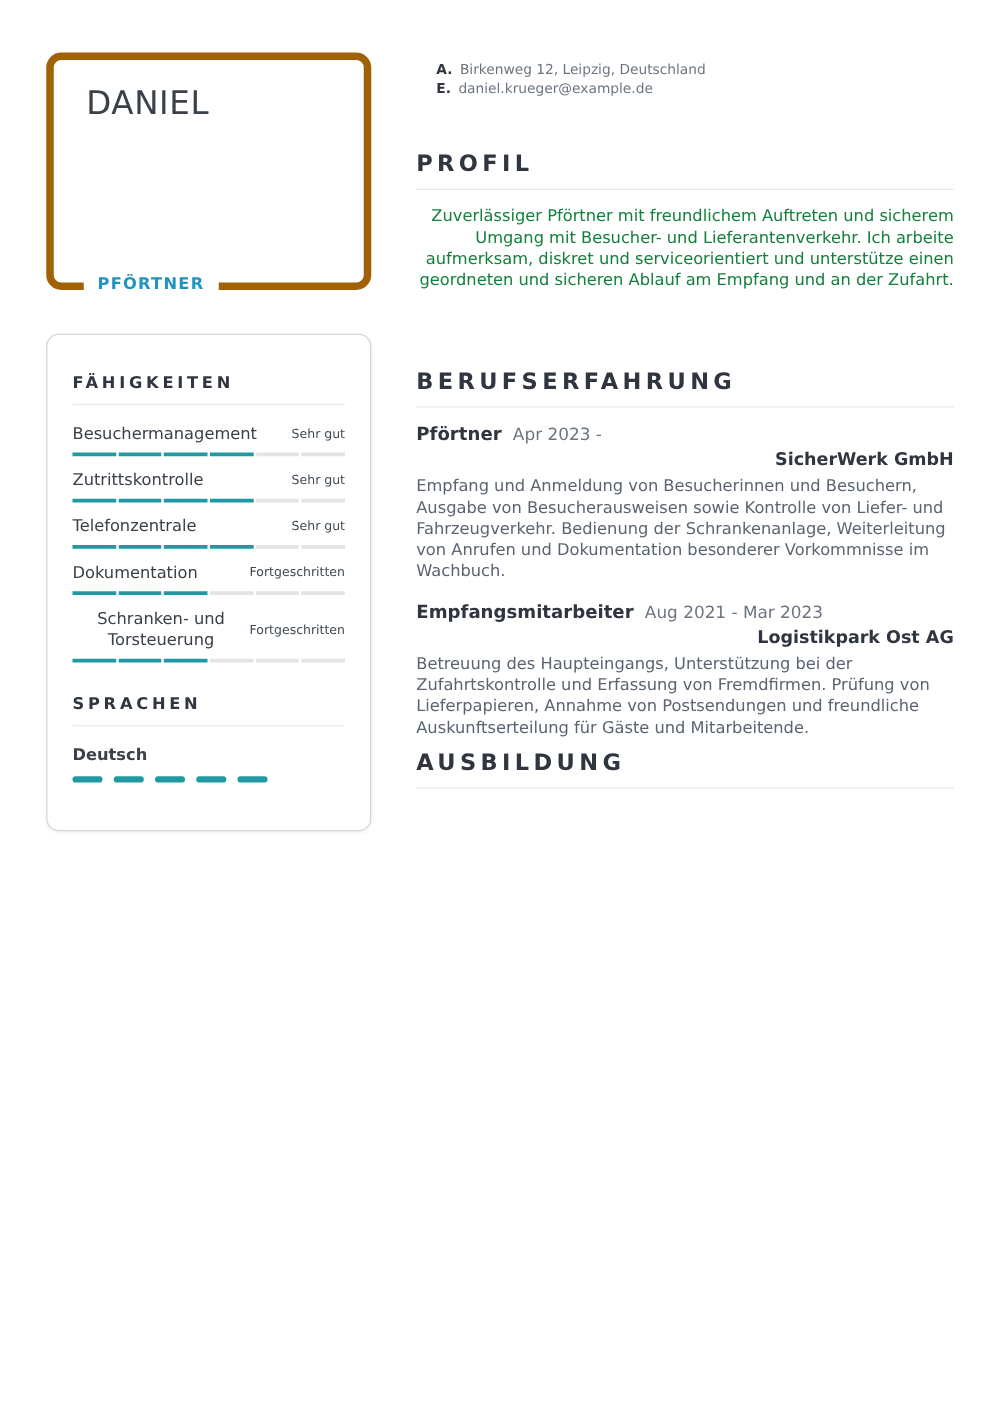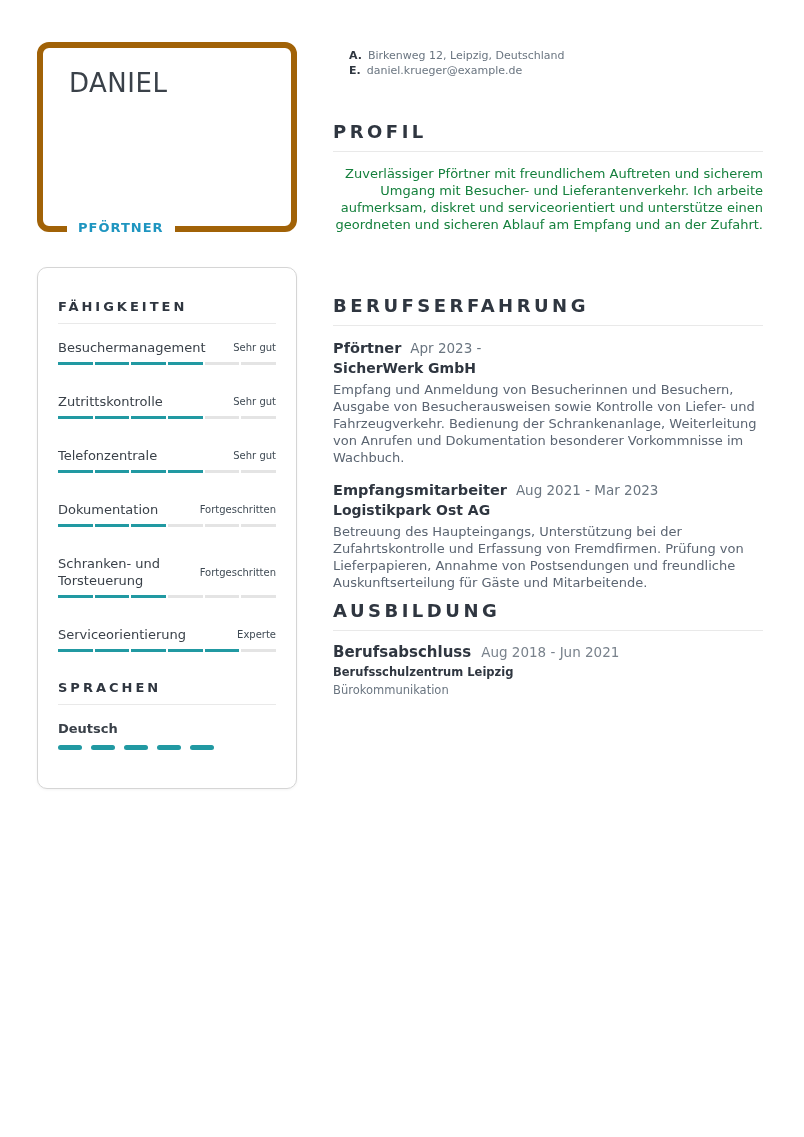--- a/index.html
+++ b/index.html
@@ -25,38 +25,38 @@
   .section{position:absolute;left:333px;width:430px;}
   .section-heading{font-size:18px;font-weight:700;color:#2f3640;letter-spacing:3.5px;}
   .section-rule{height:1px;background:#e9e9e9;margin-top:9px;}
   .profile-text{margin-top:13px;font-size:13px;line-height:17px;color:#15803d;text-align:right;}
 
   .job{margin-top:14px;}
   .job + .job{margin-top:16px;}
   .job-title-row{display:flex;align-items:baseline;gap:9px;}
   .job-title{font-size:14.5px;font-weight:700;color:#2f3640;}
   .job-dates{font-size:13.5px;color:#6a7580;}
-  .job-company{font-size:14px;font-weight:700;color:#2f3640;margin-top:4px;}
+  .job-company{font-size:14px;font-weight:700;color:#2f3640;margin-top:4px;text-align:right;}
   .job-desc{font-size:13px;line-height:17px;color:#5b6572;margin-top:5px;}
 
   .edu{margin-top:12px;}
   .edu-title-row{display:flex;align-items:baseline;gap:10px;}
   .edu-degree{font-size:15px;font-weight:700;color:#2f3640;}
   .edu-dates{font-size:13.5px;color:#79828c;}
   .edu-school{font-size:11.5px;font-weight:700;color:#2f3640;margin-top:4px;}
   .edu-field{font-size:11.5px;color:#6a7580;margin-top:4px;}
 
   
   .side-card{position:absolute;left:37px;top:267px;width:260px;box-sizing:border-box;
     border:1px solid #d5d5d5;border-radius:10px;background:#fff;
     box-shadow:0 1px 3px rgba(0,0,0,.05);padding:31px 20px 22px 20px;}
   .side-heading{font-size:13px;font-weight:700;color:#2f3640;letter-spacing:3px;}
   .side-rule{height:1px;background:#e9e9e9;margin-top:9px;}
   .skill-list{margin-top:15px;}
-  .skill-item{margin-bottom:28px;}
+  .skill-item{margin-bottom:11px;text-align:center;}
   .skill-top{display:flex;justify-content:space-between;align-items:center;}
   .skill-name{font-size:13px;color:#3a4149;max-width:150px;line-height:17px;}
   .skill-level{font-size:10px;color:#3f4a54;white-space:nowrap;}
   .skill-bar{display:flex;gap:2px;height:3px;margin-top:6px;}
   .skill-bar .seg{flex:1;background:#e4e4e4;}
   .skill-bar .seg.on{background:#2199a2;}
 
   .lang-heading{margin-top:26px;}
   .lang-list{margin-top:16px;}
   .lang-item{margin-bottom:16px;}
@@ -158,34 +158,20 @@
       </div>
       <div class="skill-bar">
           <span class="seg on"></span>
           <span class="seg on"></span>
           <span class="seg on"></span>
           <span class="seg"></span>
           <span class="seg"></span>
           <span class="seg"></span>
         </div>
     </div>
-    <div class="skill-item">
-      <div class="skill-top">
-        <span class="skill-name">Serviceorientierung</span>
-        <span class="skill-level">Experte</span>
-      </div>
-      <div class="skill-bar">
-          <span class="seg on"></span>
-          <span class="seg on"></span>
-          <span class="seg on"></span>
-          <span class="seg on"></span>
-          <span class="seg on"></span>
-          <span class="seg"></span>
-        </div>
-    </div>
   </div>
 
   <div class="side-heading lang-heading">SPRACHEN</div>
   <div class="side-rule"></div>
 
   <div class="lang-list">
     <div class="lang-item">
       <div class="lang-name">Deutsch</div>
       <div class="lang-dots">
           <span class="seg on"></span>
@@ -218,21 +204,13 @@
     </div>
     <div class="job-company">Logistikpark Ost AG</div>
     <div class="job-desc">Betreuung des Haupteingangs, Unterstützung bei der Zufahrtskontrolle und Erfassung von Fremdfirmen. Prüfung von Lieferpapieren, Annahme von Postsendungen und freundliche Auskunftserteilung für Gäste und Mitarbeitende.</div>
   </div>
 </div>
 
 <div class="section" style="top:553px;margin-top:47px;">
   <div class="section-heading">AUSBILDUNG</div>
   <div class="section-rule"></div>
 
-  <div class="edu">
-    <div class="edu-title-row">
-      <span class="edu-degree">Berufsabschluss</span>
-      <span class="edu-dates">Aug 2018 - Jun 2021</span>
-    </div>
-    <div class="edu-school">Berufsschulzentrum Leipzig</div>
-    <div class="edu-field">Bürokommunikation</div>
-  </div>
 </div>
 
 </body></html>

